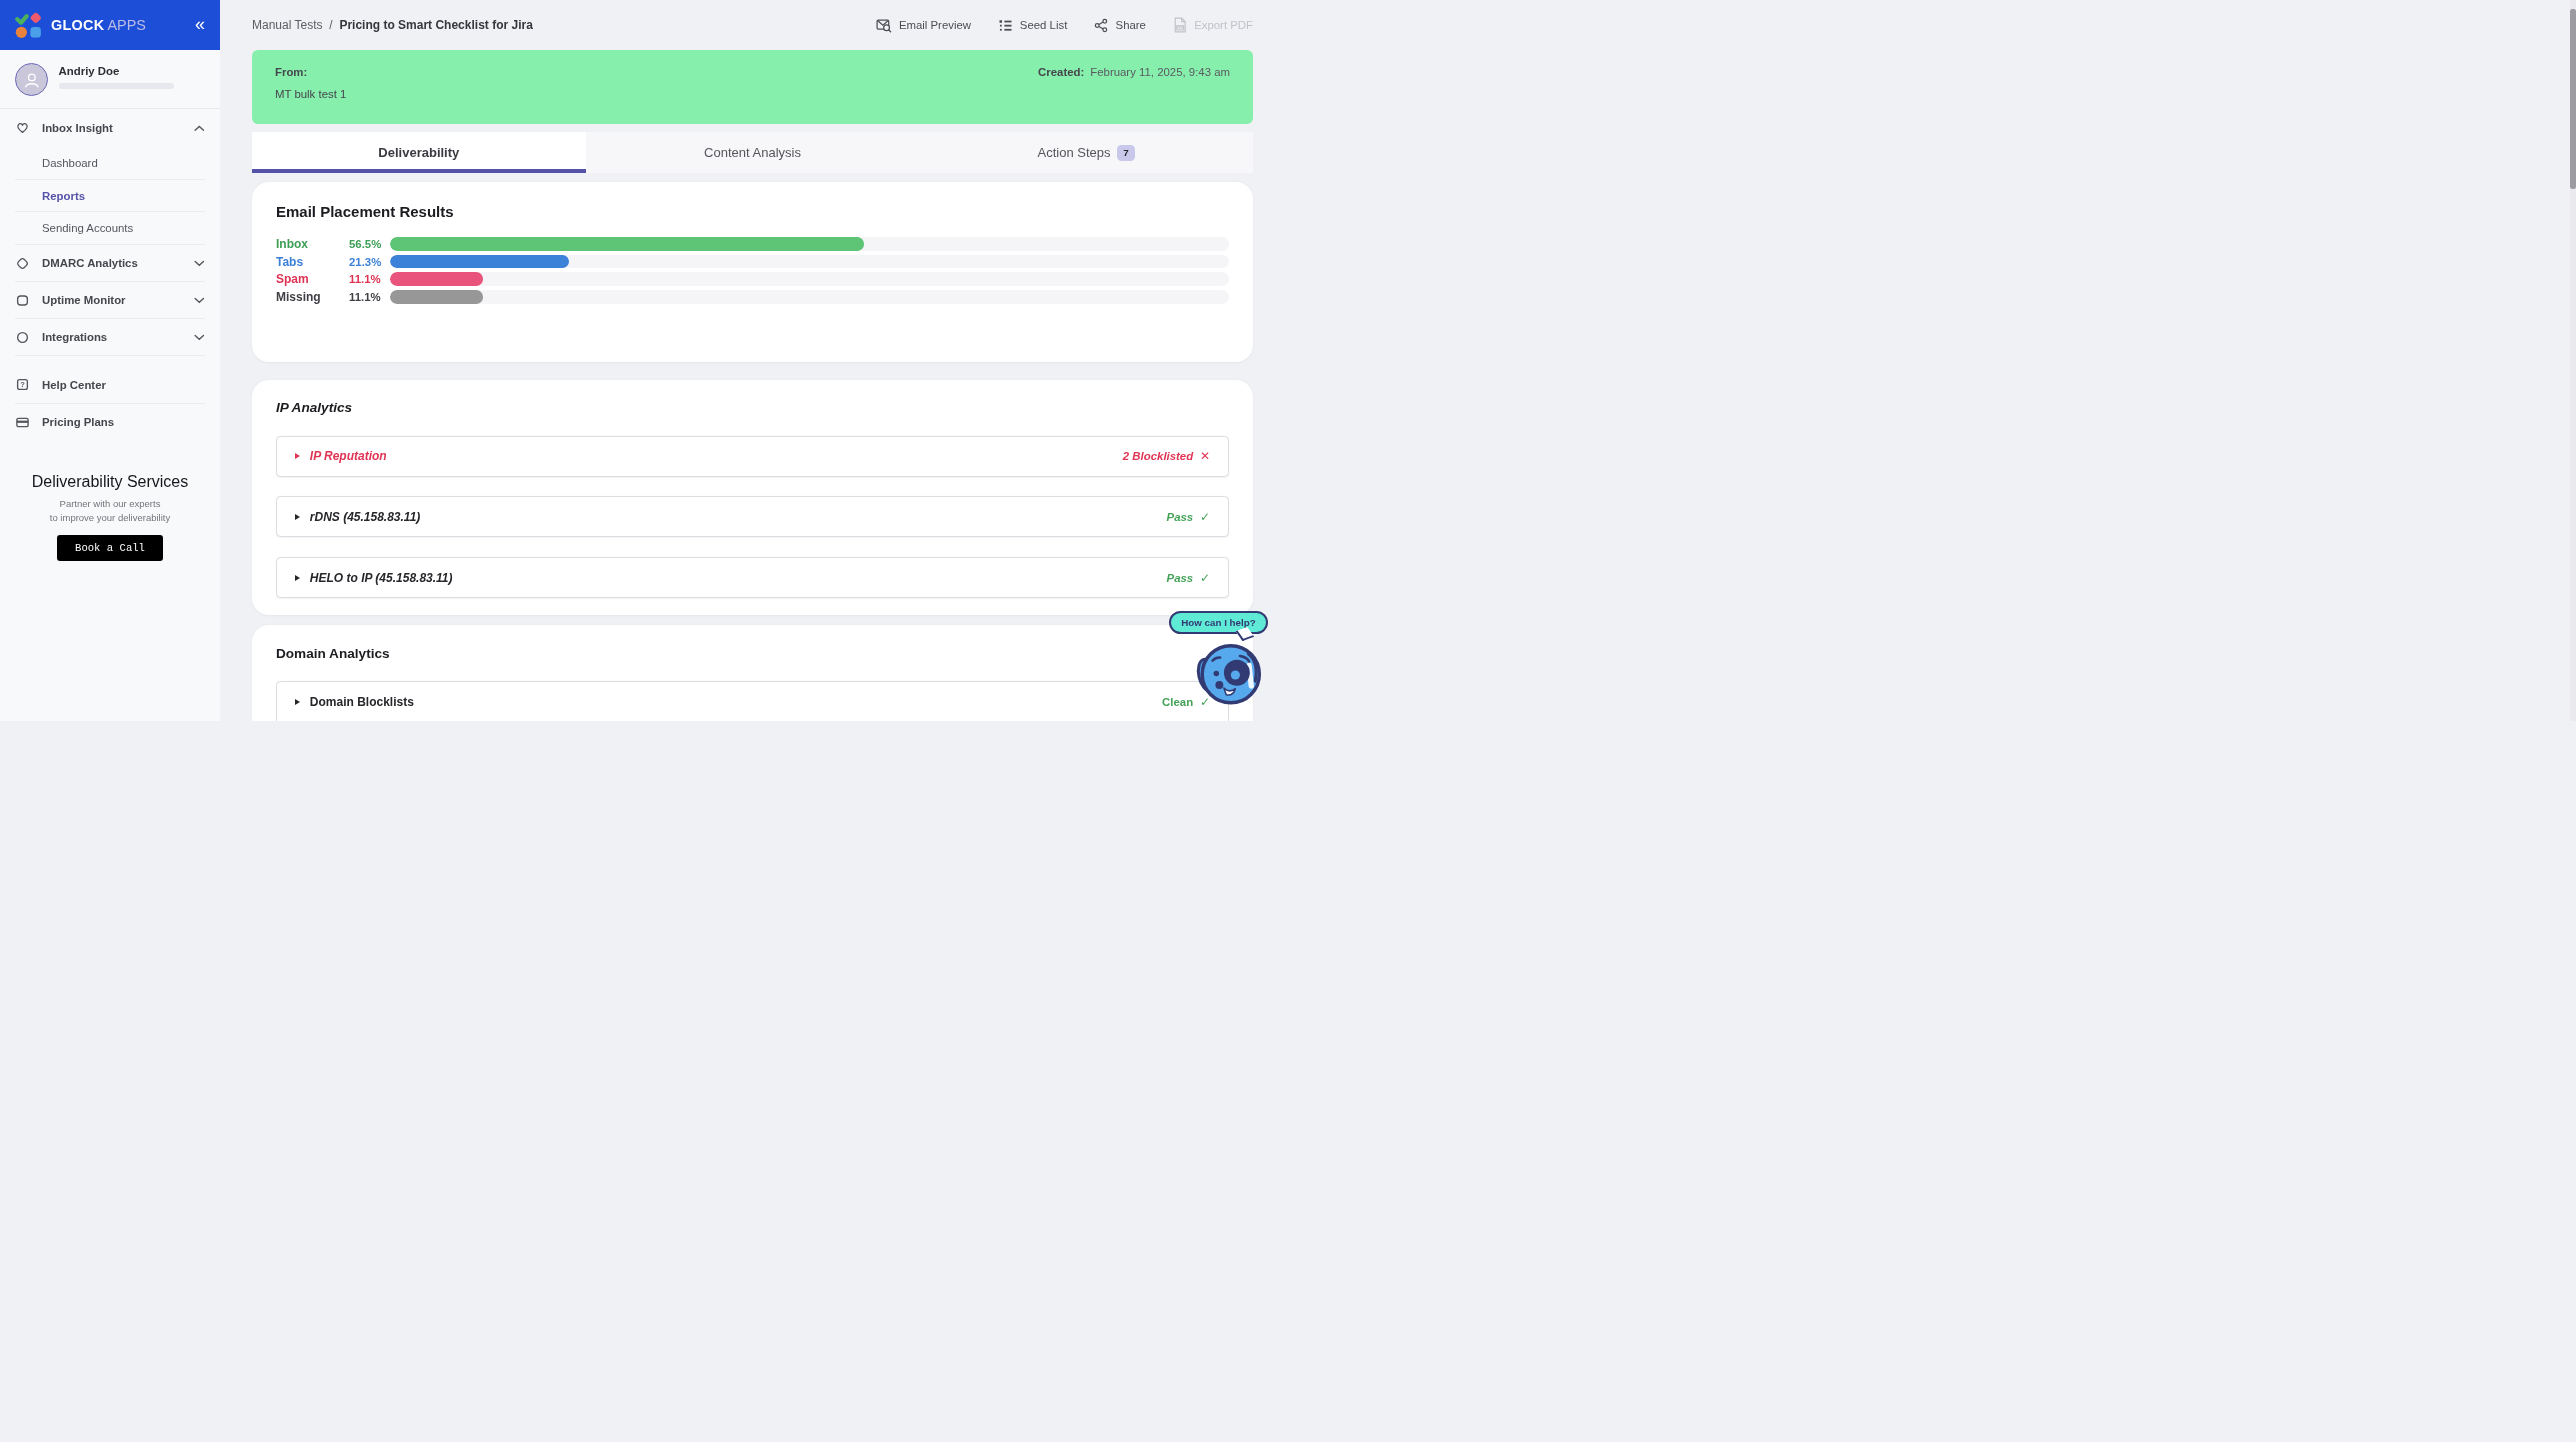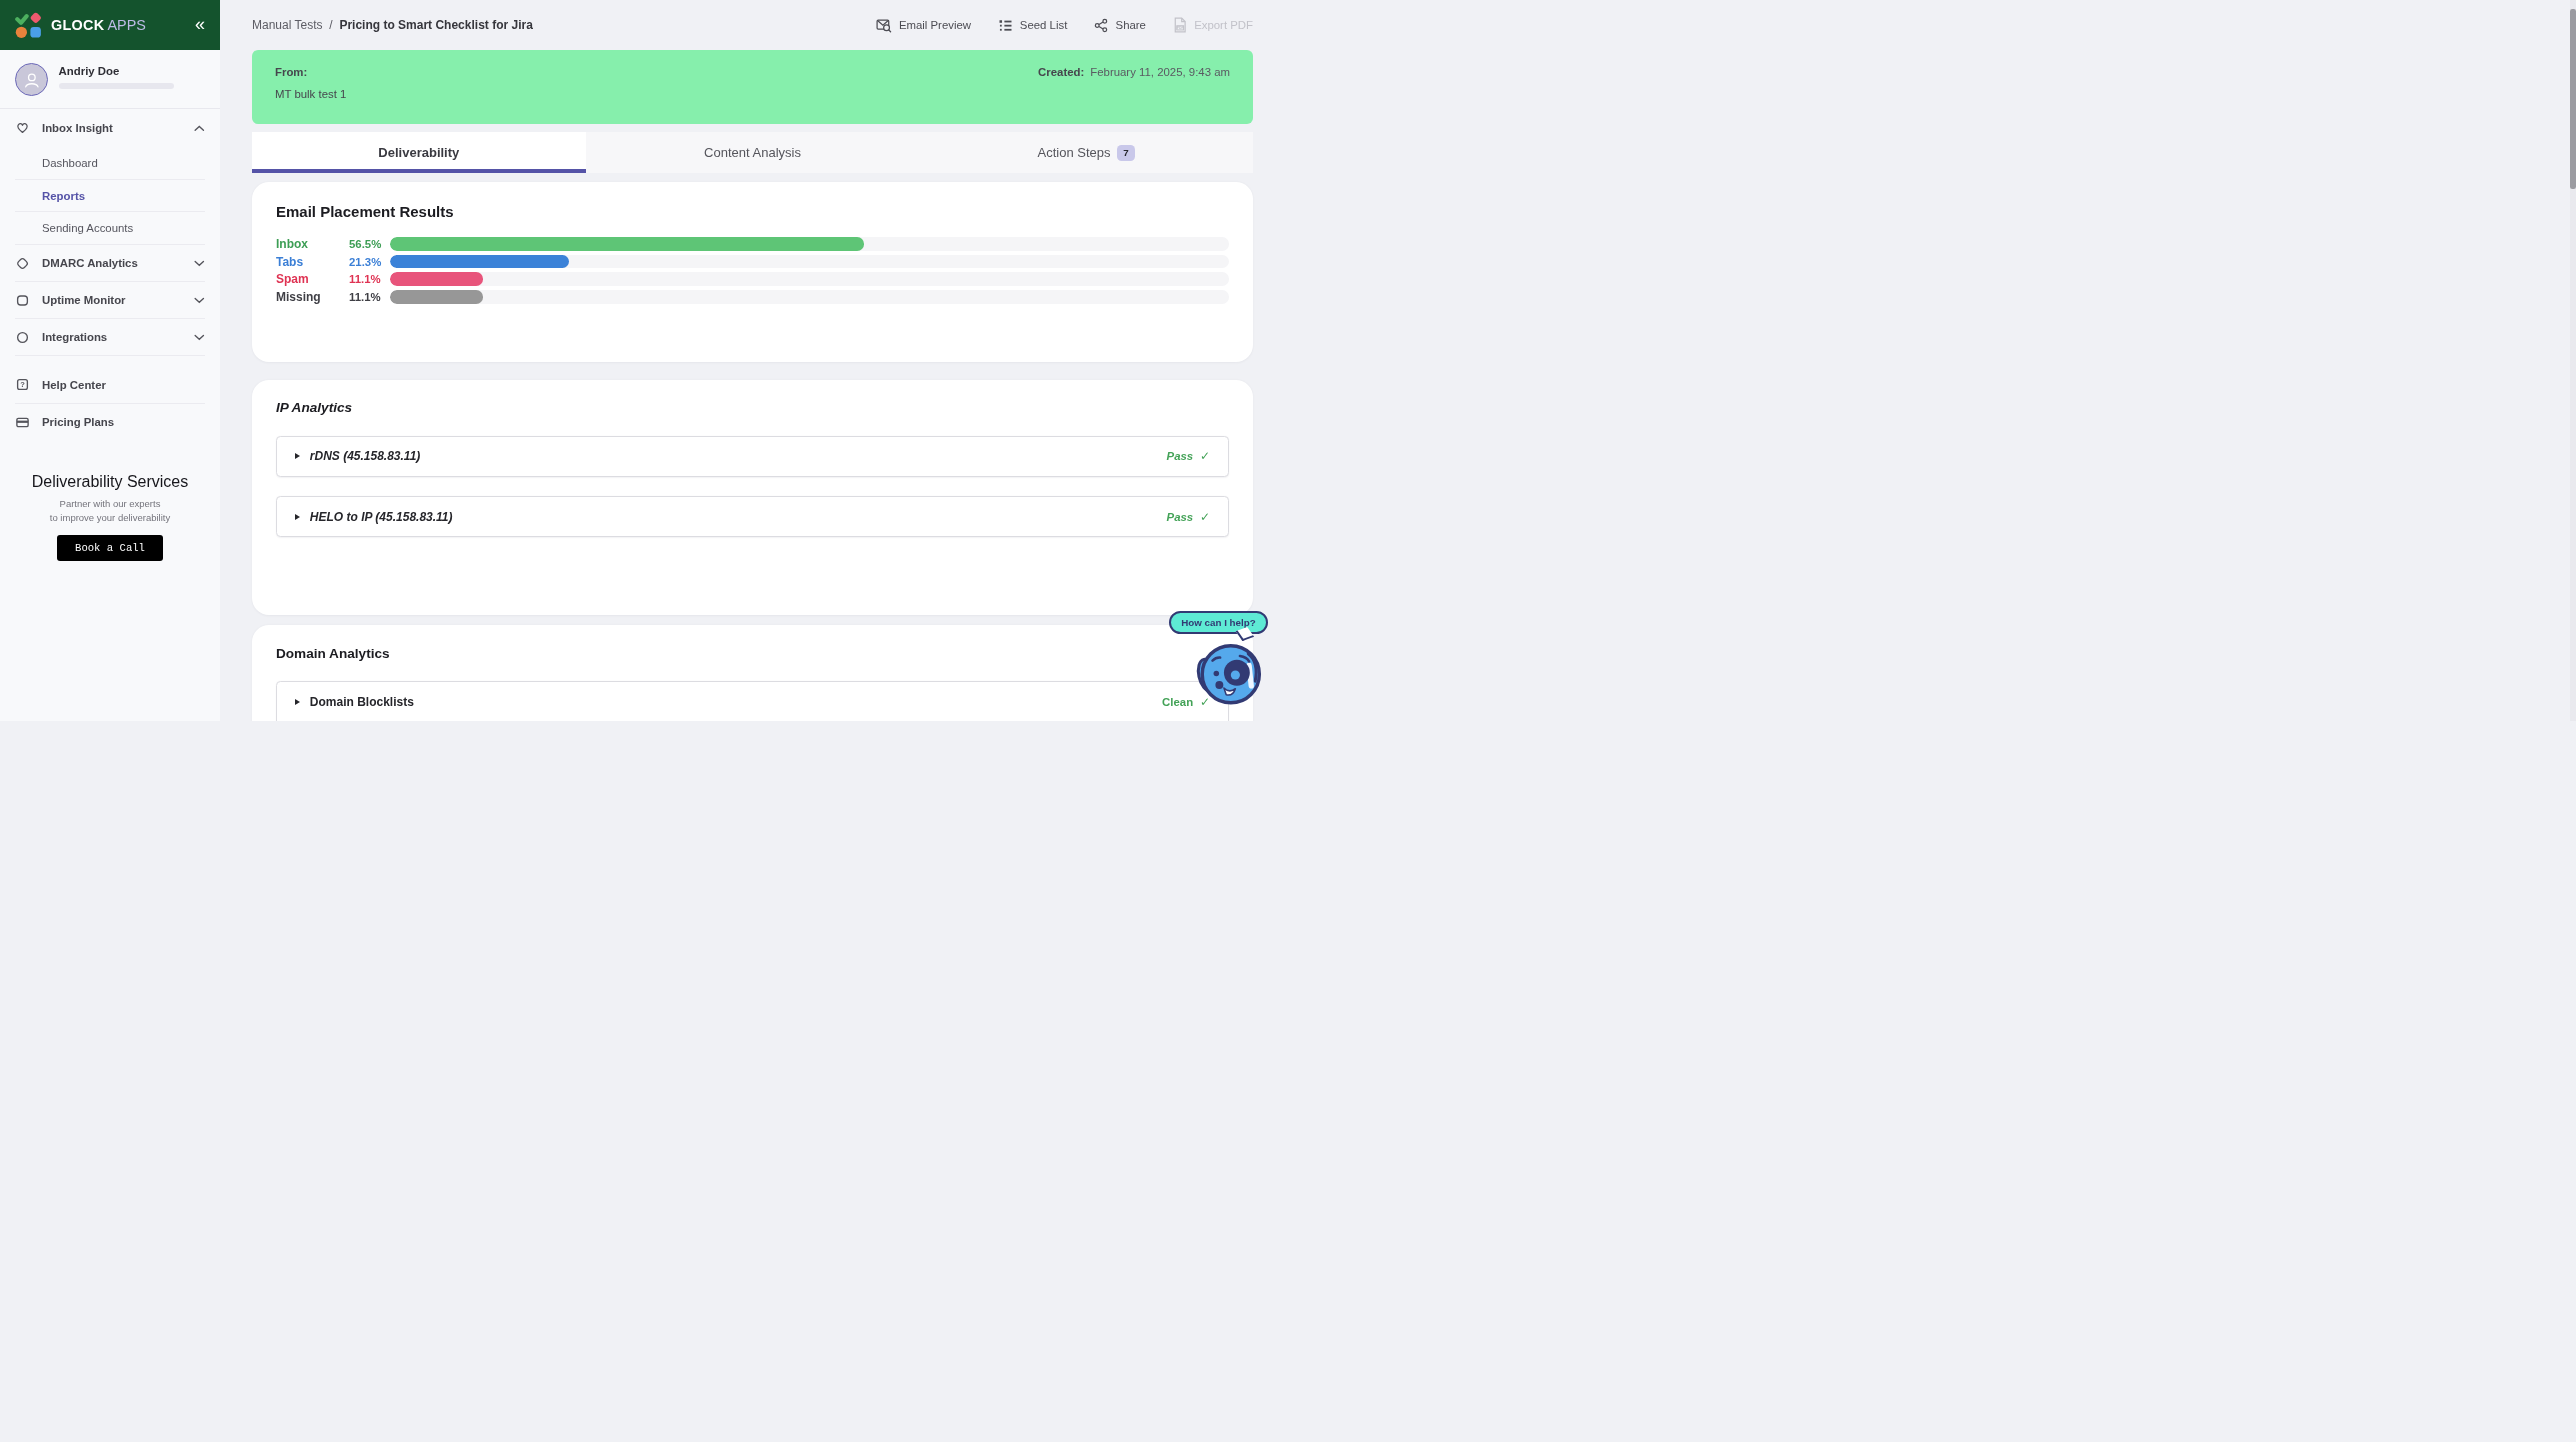--- a/index.html
+++ b/index.html
@@ -3,21 +3,21 @@
 <meta charset="utf-8">
 <style>
   * { margin:0; padding:0; box-sizing:border-box; }
   html,body { width:1288px; height:721px; overflow:hidden; }
   body {
     font-family:"Liberation Sans","DejaVu Sans",sans-serif;
     background:#f0f1f5; color:#3a3a41; position:relative; display:flex;
   }
   
   .sidebar { width:220px; flex-shrink:0; height:100%; background:#f8f9fb; display:flex; flex-direction:column; }
-  .sb-header { height:50px; background:#14532d; display:flex; align-items:center; padding:0 15px; gap:9px; flex-shrink:0; }
+  .sb-header { height:50px; background:#1d4ed8; display:flex; align-items:center; padding:0 15px; gap:9px; flex-shrink:0; }
   .brand-bold { color:#fff; font-weight:bold; font-size:14.4px; letter-spacing:0.3px; }
   .brand-light { color:#bdbce6; font-size:14.4px; margin-left:3px; }
   .collapse-btn { margin-left:auto; color:#fff; font-size:18px; line-height:1; cursor:pointer; padding-bottom:3px; }
   .sb-user { display:flex; align-items:flex-start; gap:10.6px; padding:13px 15px 12px; border-bottom:0.8px solid #e8e8ee; }
   .avatar { width:33px; height:33px; border-radius:50%; border:1.5px solid #6b68b8; background:#c9c7d9; display:flex; align-items:center; justify-content:center; flex-shrink:0; }
   .user-name { font-size:11.4px; font-weight:bold; color:#2e2e35; margin-top:2.3px; }
   .user-sub { height:6px; width:115px; background:#e7e7ee; border-radius:3px; margin-top:6px; }
   .sb-menu { padding:0 15px; }
   .sb-item { height:37px; display:flex; align-items:center; gap:12px; font-size:11.4px; color:#46464d; cursor:pointer; }
   .sb-item.group { font-weight:600; }
@@ -310,20 +310,30 @@
         <div class="bar-track">
             <div class="bar-fill f-missing" style="width: 11.1%;"></div>
           </div>
       </div>
     </div>
   </section>
 
   <section class="card card2">
     <h2 class="card-title sm">IP Analytics</h2>
     <div class="boxes">
+      <div class="box fail">
+        <span class="box-label">
+          <span class="tri"></span>
+          <span>IP Reputation</span>
+        </span>
+        <span class="status fail">
+          <span>2 Blocklisted</span>
+          <span class="s-icon">✕</span>
+        </span>
+      </div>
       <div class="box">
         <span class="box-label">
           <span class="tri"></span>
           <span>rDNS (45.158.83.11)</span>
         </span>
         <span class="status pass">
           <span>Pass</span>
           <span class="s-icon">✓</span>
         </span>
       </div>

